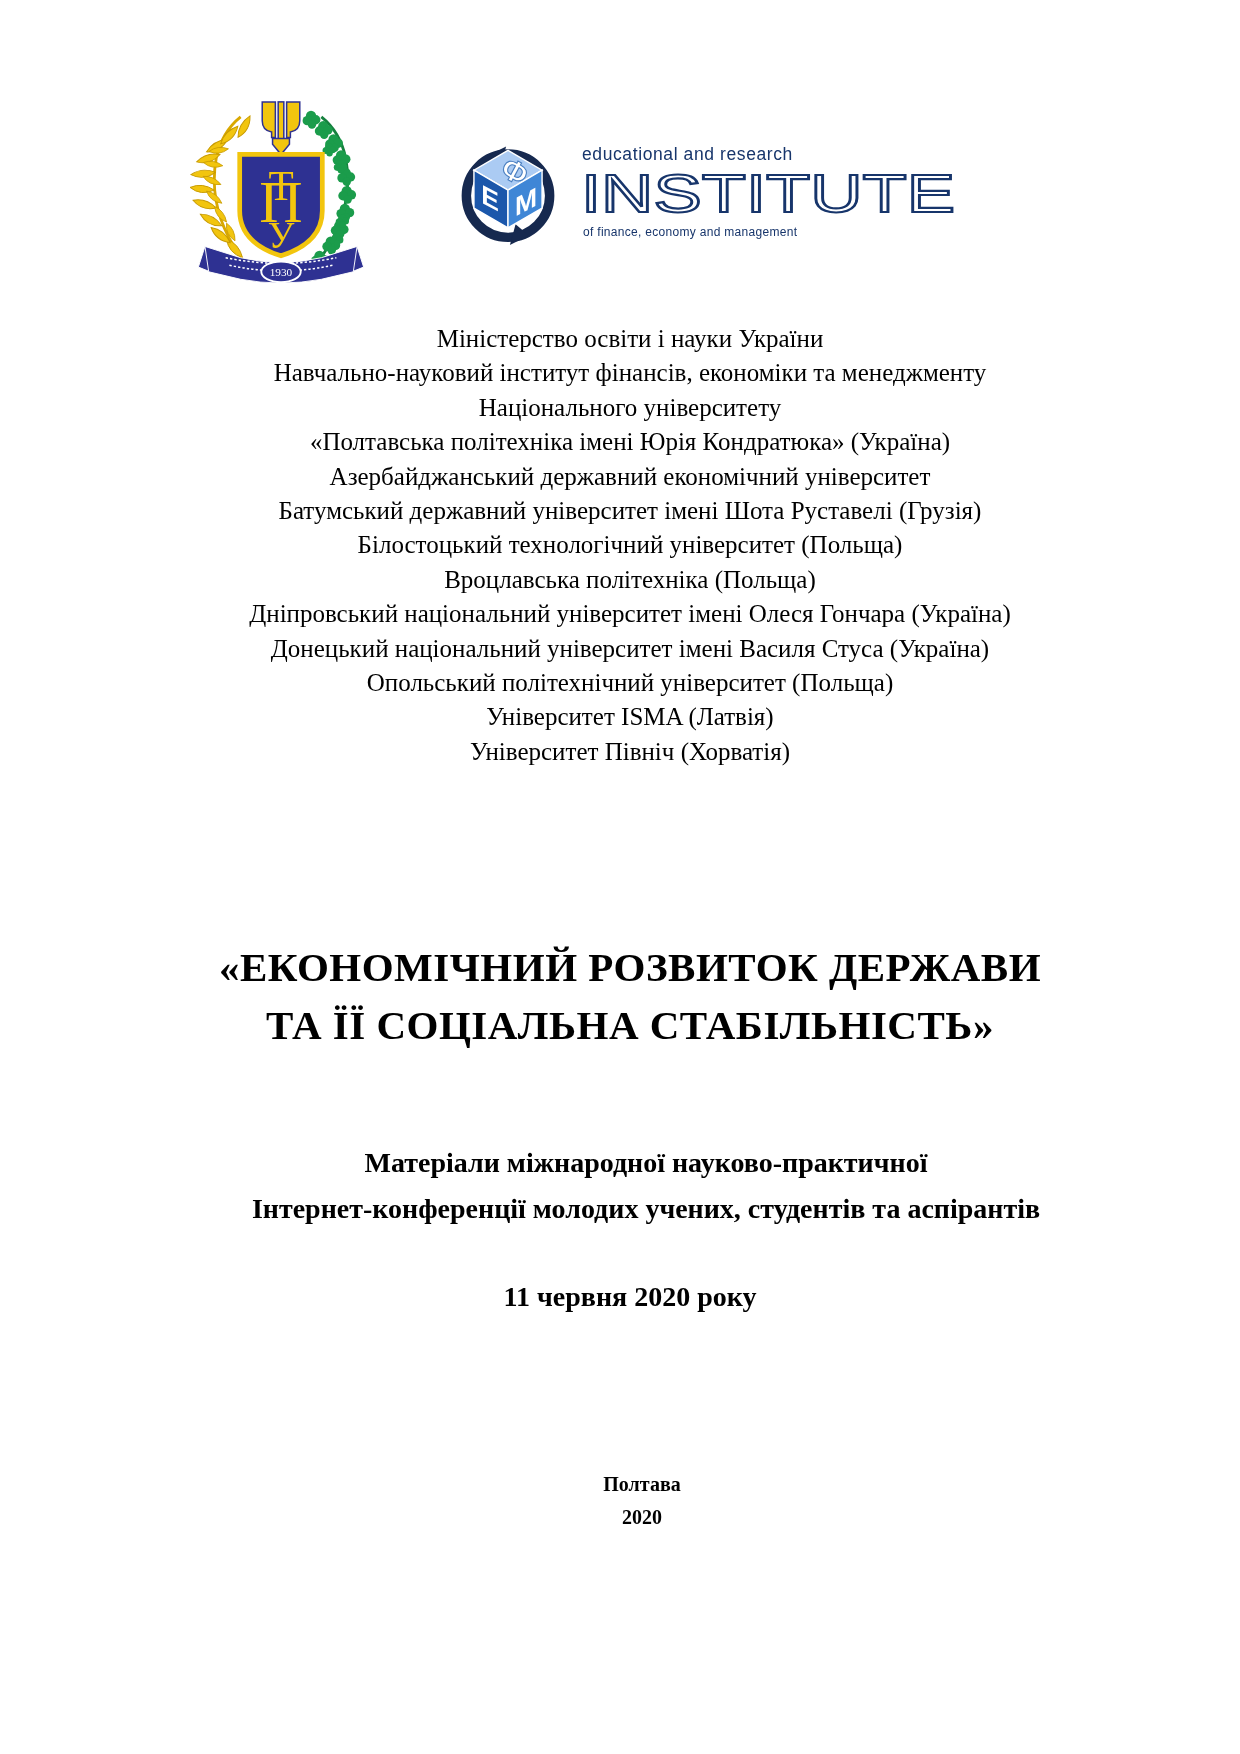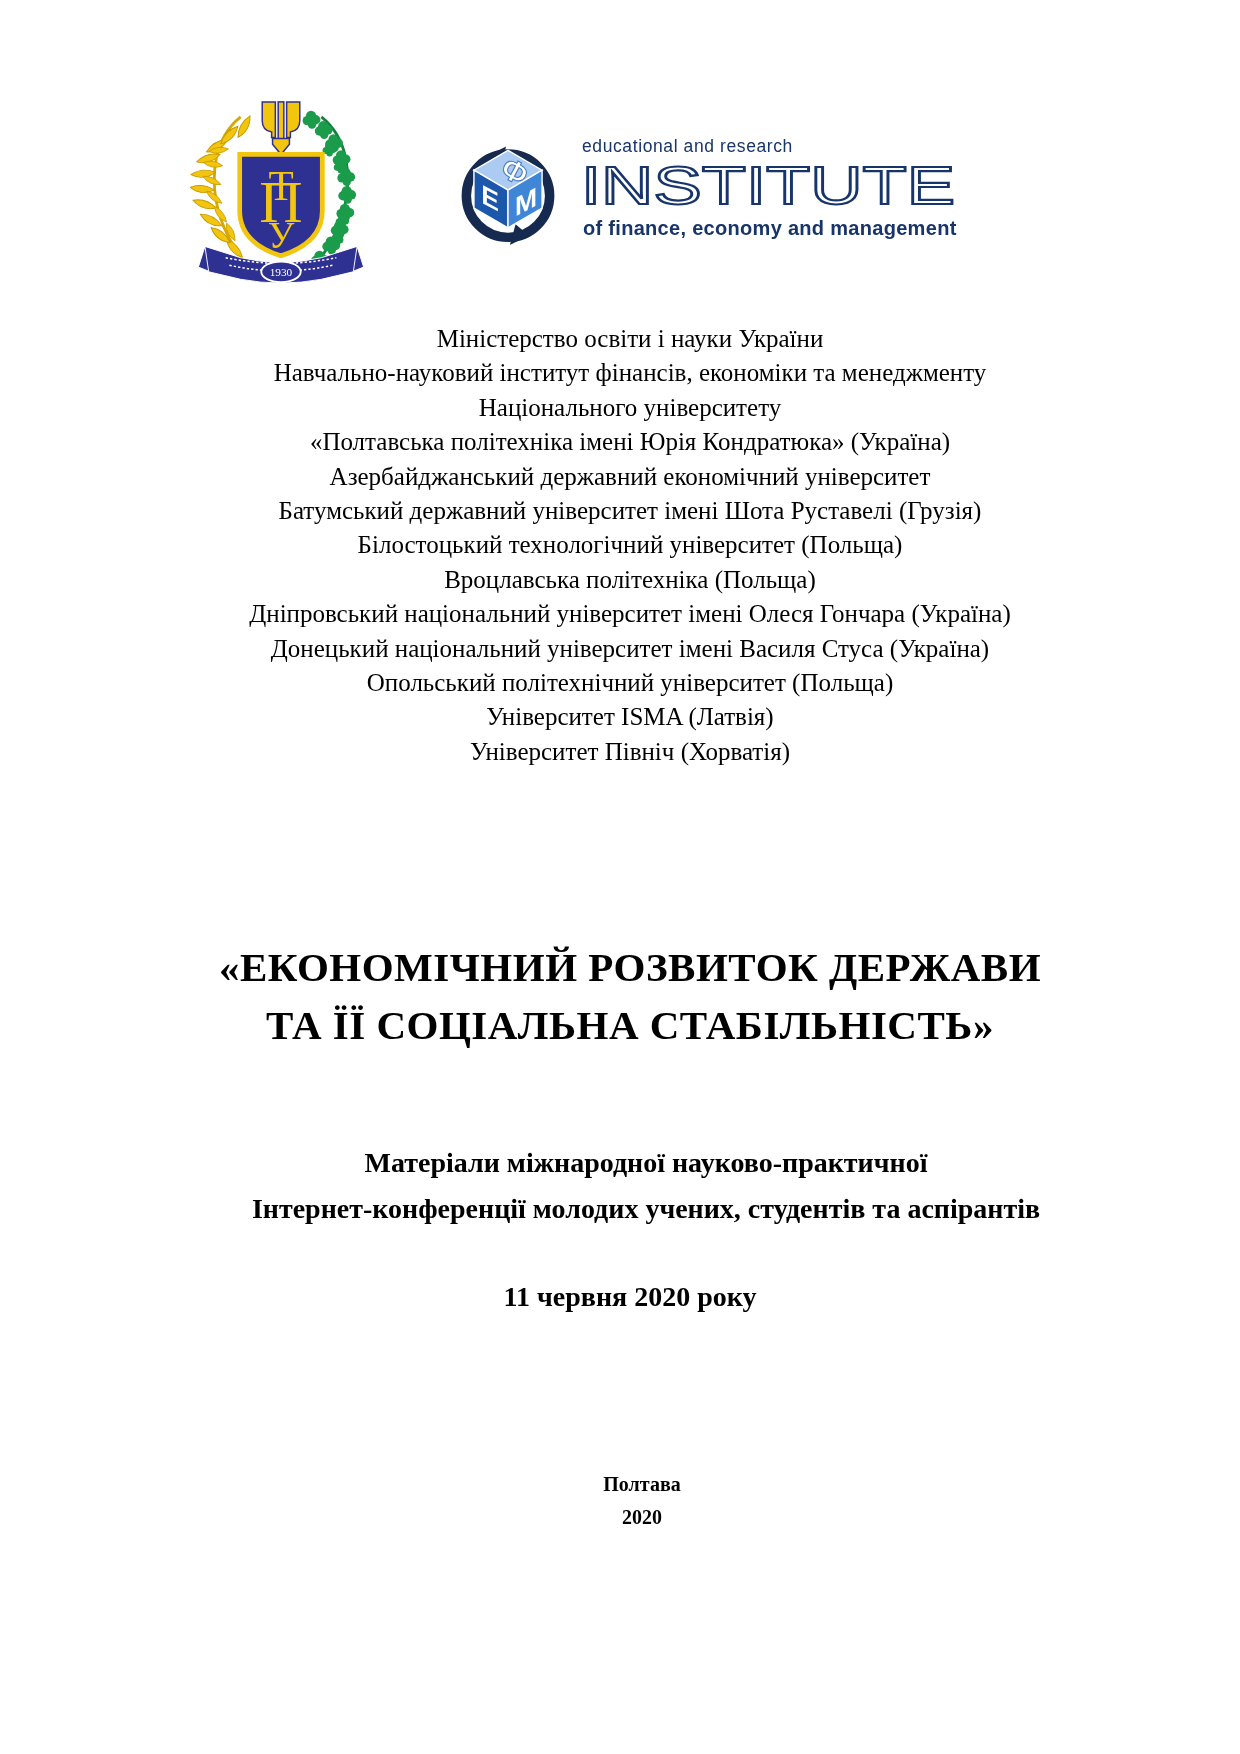--- a/index.html
+++ b/index.html
@@ -10,22 +10,22 @@
     background:#ffffff;
     font-family:"Liberation Serif", serif;
     color:#000;
     overflow:hidden;
   }
   
   .emblem { position:absolute; left:180px; top:100px; width:202px; height:184px; }
   .cube-logo { position:absolute; left:455px; top:126px; width:106px; height:130px; }
   .inst-text { position:absolute; left:577px; top:136px; width:400px;
                font-family:"Liberation Sans", sans-serif; color:#17356b; }
-  .inst-line1 { font-size:17.5px; letter-spacing:0.6px; padding-left:5px; }
-  .inst-line3 { font-size:20px; letter-spacing:0.3px; padding-left:6px; margin-top:-4px;font-weight:bold; }
+  .inst-line1 { font-size:17.5px; letter-spacing:0.6px; padding-left:5px;margin-top:8px; }
+  .inst-line3 { font-size:12px; letter-spacing:0.3px; padding-left:6px; margin-top:-4px; }
   
   .centerblock { position:absolute; left:10px; width:100%; text-align:center; }
   .organizers { top:322px; font-size:25px; line-height:34.4px; }
   .title-block { top:938px; font-size:41px; font-weight:bold; line-height:58px; letter-spacing:0.5px; }
   .subtitle-block { top:1140px; font-size:28px; font-weight:bold; line-height:46px;margin-left:16px; }
   .date-block { top:1281px; font-size:28px; font-weight:bold; }
   .footer-block { top:1468px; font-size:20px; font-weight:bold; line-height:33px;padding-left:24px; }
 </style>
 </head>
 <body>

